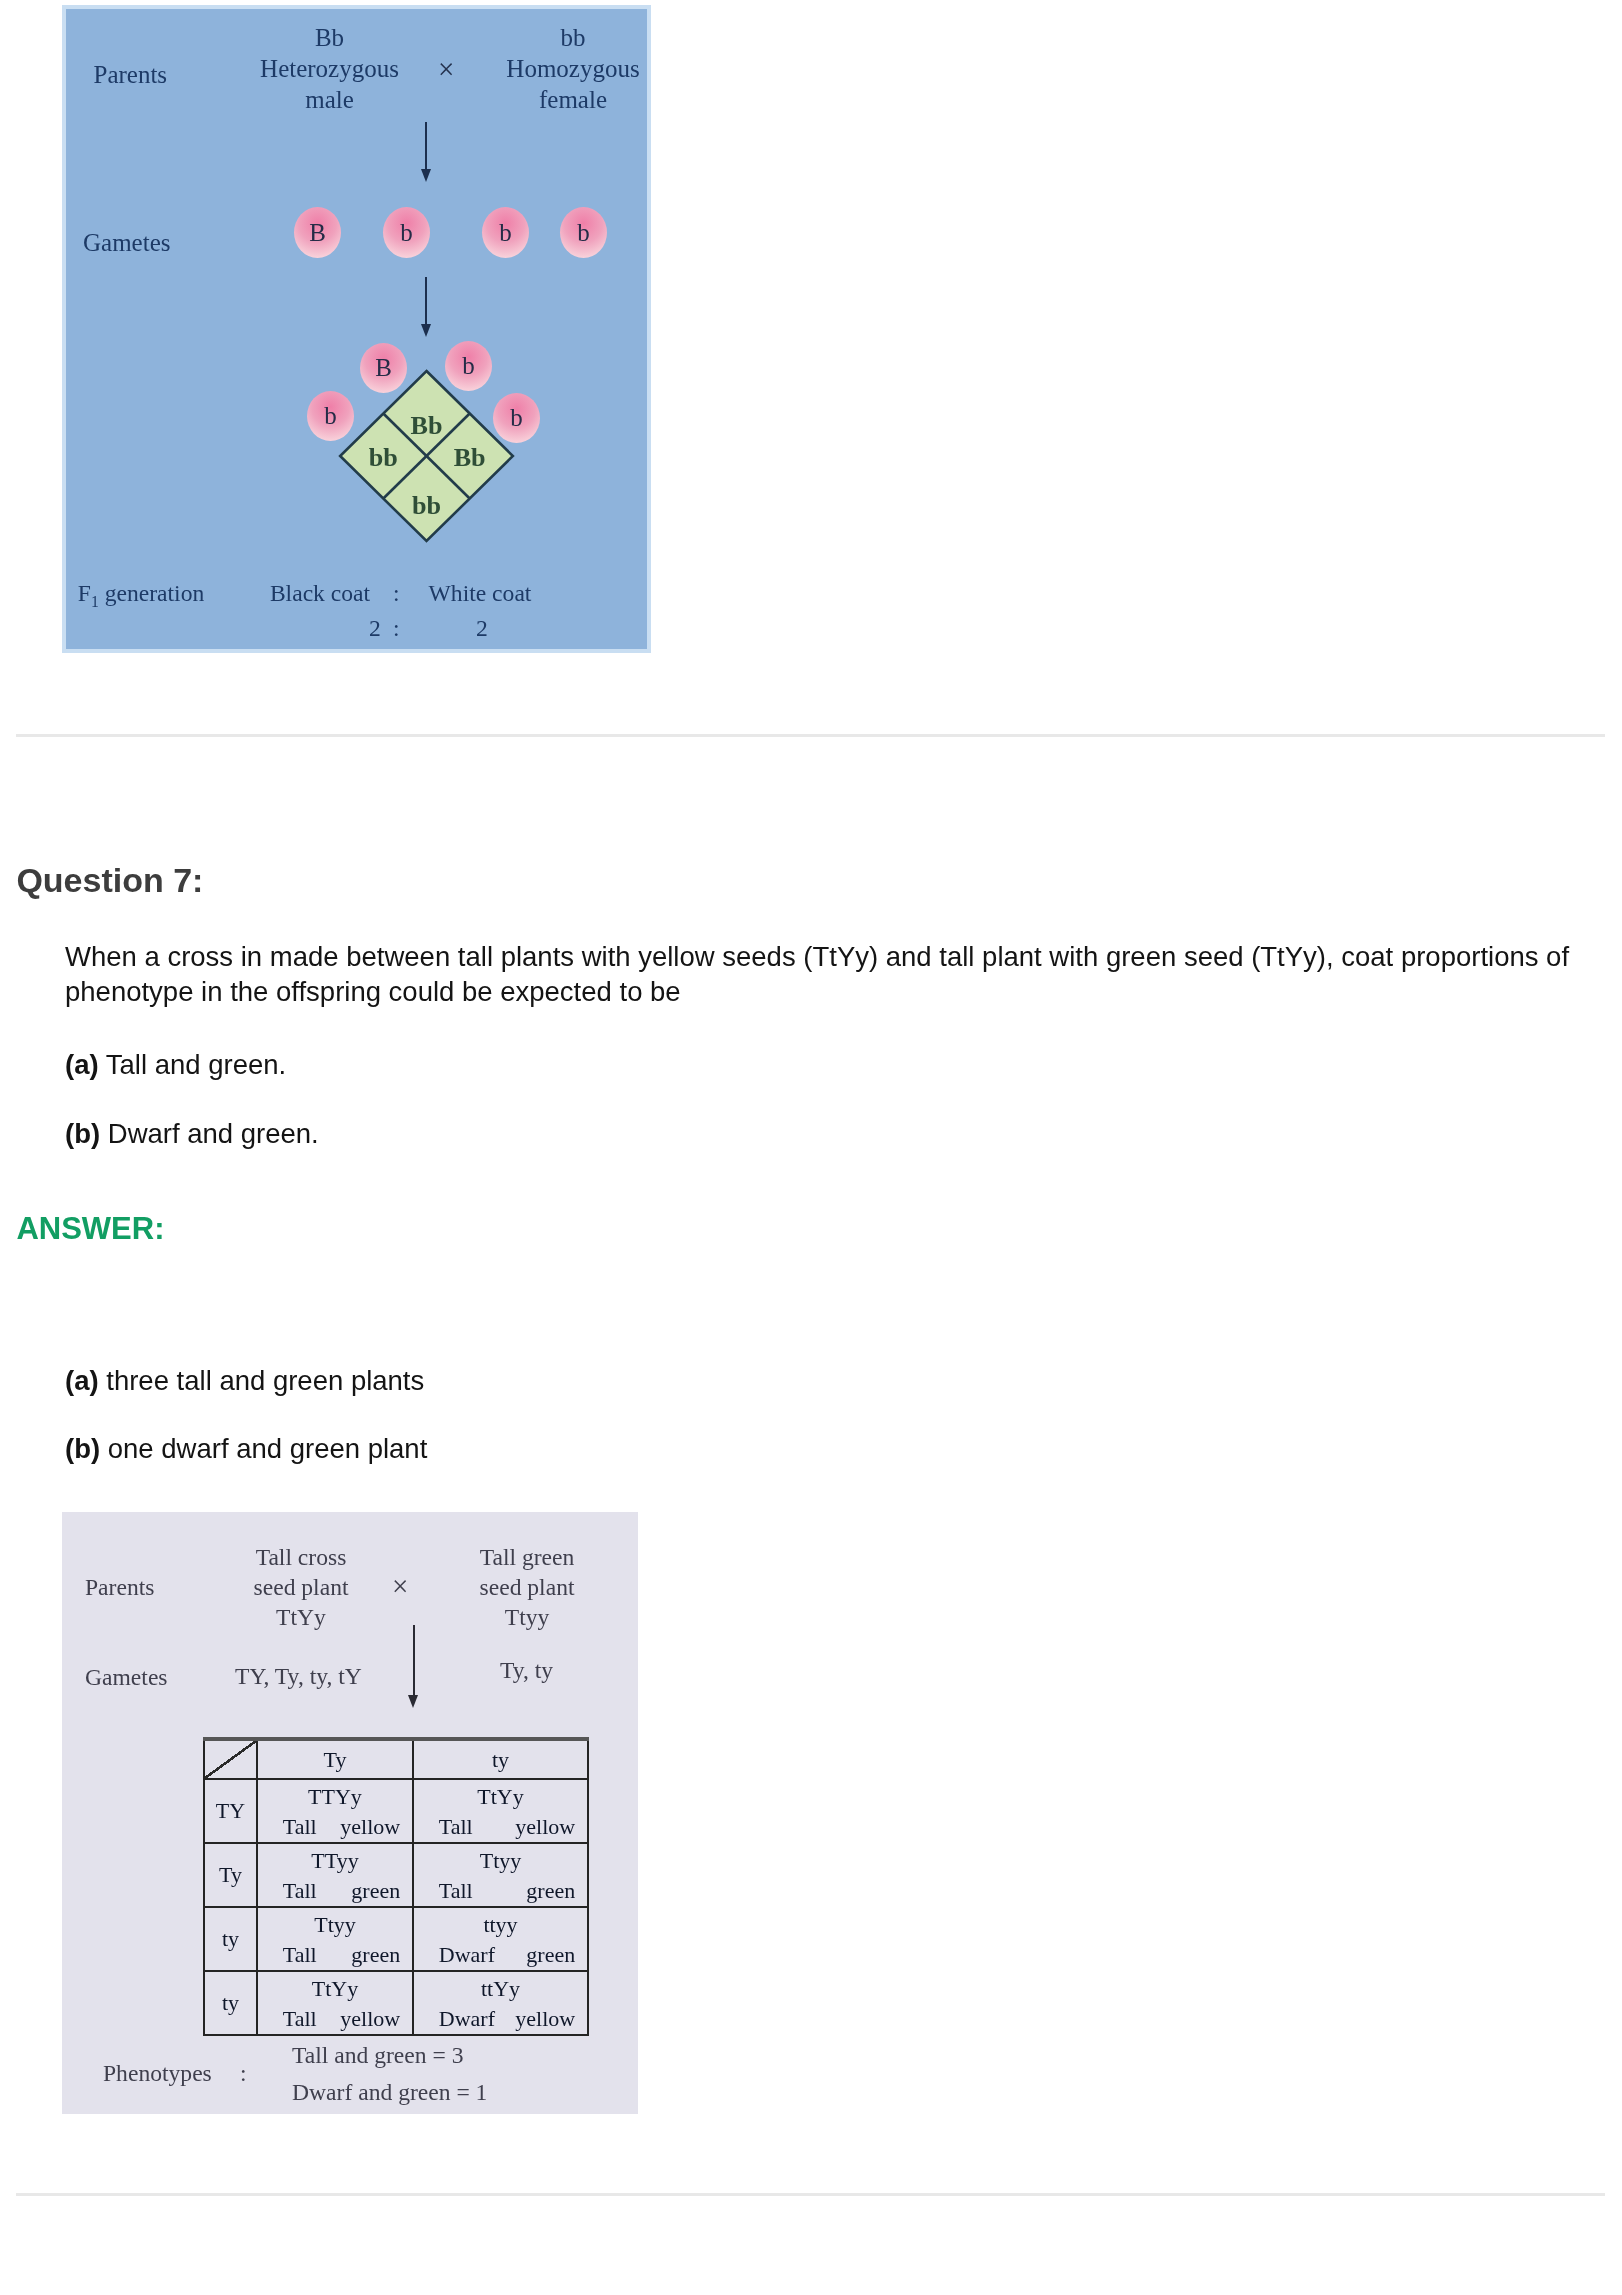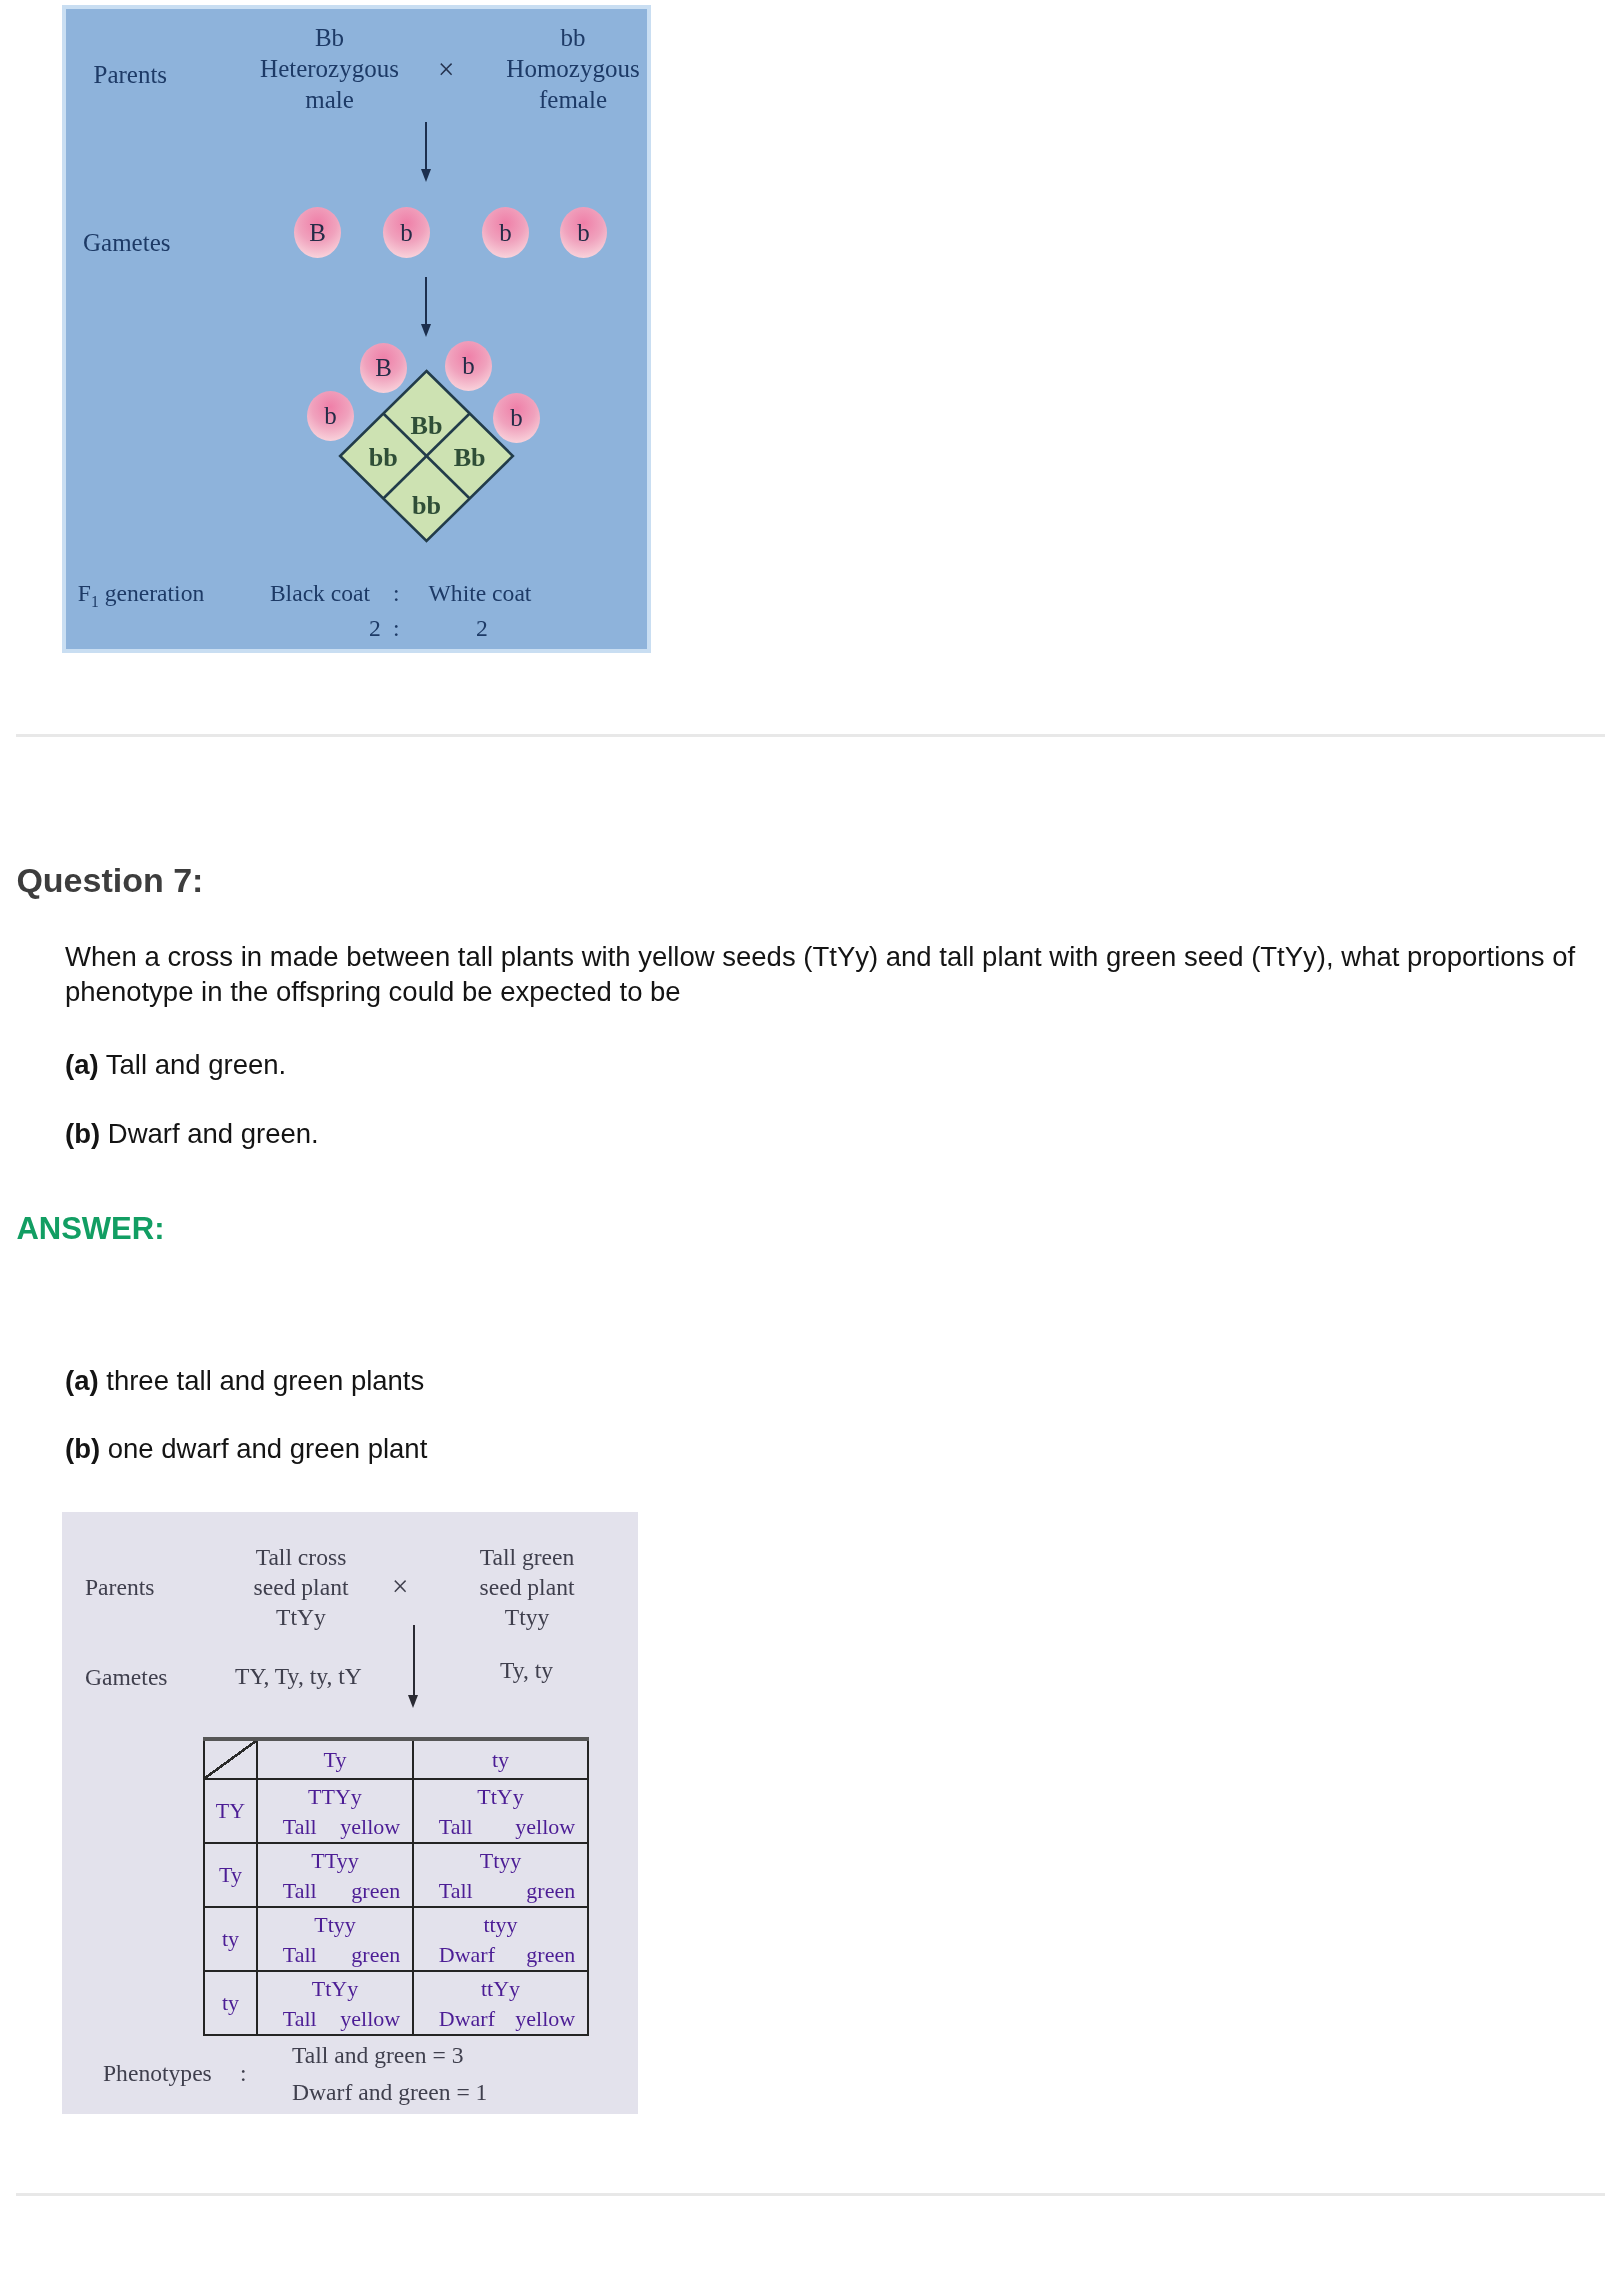--- a/index.html
+++ b/index.html
@@ -40,21 +40,21 @@
   sub.f1s { font-size:15.7px; }
 
   
   .d2col { text-align:center; font-size:23.6px; line-height:30px; }
   .d2lab { font-size:23.6px; }
 
   table.punnett {
     position:absolute; left:141px; top:225px;
     border-collapse:collapse; table-layout:fixed;
     width:383px; height:283px;
-    font-size:22px; color:#4c1d95;
+    font-size:22px; color:#0f172a;
     border:2.6px solid #3a3a3a; border-top:4.6px solid #565656;
   }
   table.punnett td { border:2px solid #242424; padding:0; vertical-align:middle; }
   td.rowlab { text-align:center; width:53px; }
   td.hcell  { text-align:center; height:37px; }
   td.diag {
     background:linear-gradient(to bottom right,
       transparent calc(50% - 1.3px), #2a2a2a calc(50% - 1.3px),
       #2a2a2a calc(50% + 1.3px), transparent calc(50% + 1.3px));
   }
@@ -145,21 +145,21 @@
     <span class="abs f1line tcenter" style="left:247px; top:606px; width:124px;">2</span>
     <span class="abs f1line" style="left:327px; top:606px;">:</span>
     <span class="abs f1line tcenter" style="left:354px; top:606px; width:124px;">2</span>
   </div>
 
   <div class="abs divider" style="top:734px;"></div>
 
 
   <div class="abs qhead">Question 7:</div>
 
-  <div class="abs body-text" style="left:65px; top:940px; width:1525px;">When a cross in made between tall plants with yellow seeds (TtYy) and tall plant with green seed (TtYy), what proportions of phenotype in the offspring could be expected to be</div>
+  <div class="abs body-text" style="left:65px; top:940px; width:1525px;">When a cross in made between tall plants with yellow seeds (TtYy) and tall plant with green seed (TtYy), coat proportions of phenotype in the offspring could be expected to be</div>
 
   <div class="abs body-text" style="left:65px; top:1048px;">
     <b>(a)</b>
     <span>Tall and green.</span>
   </div>
   <div class="abs body-text" style="left:65px; top:1117px;">
     <b>(b)</b>
     <span>Dwarf and green.</span>
   </div>
 

